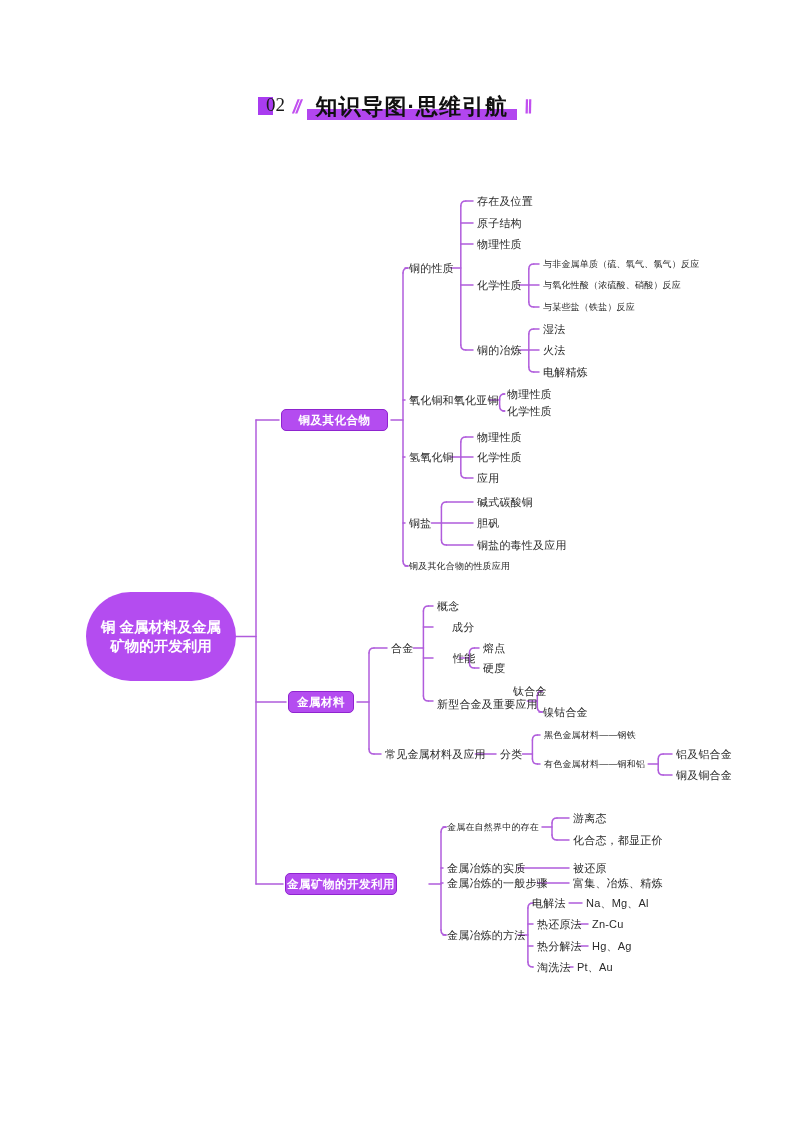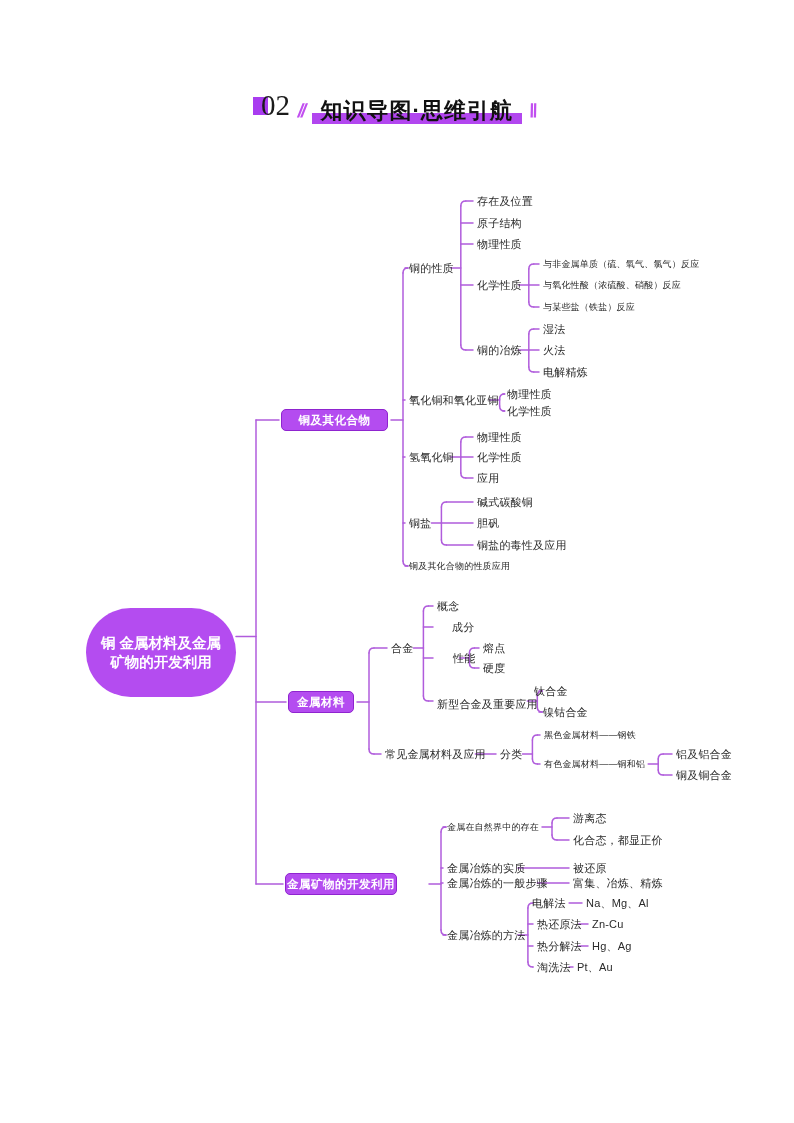--- a/index.html
+++ b/index.html
@@ -32,21 +32,21 @@
   .hdr-square {
     position: absolute;
     left: -2px;
     top: 9px;
     width: 15px;
     height: 18px;
     background: #a93cf0;
   }
   .hdr-num {
     position: relative;
-    font-size: 29px;
+    font-size: 19px;
     color: #1b1b1b;
     font-family: "Liberation Serif", "DejaVu Serif", serif;
     letter-spacing: 0px;
     padding-left: 6px;
   }
   .hdr-title-row {
     position: relative;
     display: inline-block;
     margin-top: 2px;
     height: 30px;
@@ -113,21 +113,20 @@
     border-radius: 56px;
     color: #ffffff;
     font-weight: bold;
     font-size: 14.5px;
     line-height: 19px;
     text-align: center;
     display: flex;
     align-items: center;
     white-space: normal;
     padding: 6px 10px;
-    margin-top: 16px;
   }
   .n-root span { display: block; width: 100%; }
 
   
   .n-l1 {
     background: #b44cf0;
     border: 1.6px solid #8f24cf;
     border-radius: 5px;
     color: #ffffff;
     font-weight: bold;
@@ -325,21 +324,21 @@
       <div class="node n-txt" id="n23" style="left: 477px; top: 539px; height: 12px;">铜盐的毒性及应用</div>
       <div class="node n-txt sm" id="n24" style="left: 409px; top: 560px; height: 12px;">铜及其化合物的性质应用</div>
       <div class="node n-l1" id="n25" style="left: 288px; width: 66px; height: 22px; top: 691px;">金属材料</div>
       <div class="node n-txt" id="n26" style="left: 391px; top: 642px; height: 12px;">合金</div>
       <div class="node n-txt" id="n27" style="left: 437px; top: 600px; height: 12px;">概念</div>
       <div class="node n-txt" id="n28" style="left: 452px; top: 621px; height: 12px;">成分</div>
       <div class="node n-txt" id="n29" style="left: 437px; top: 652px; height: 12px; margin-left: 16px;">性能</div>
       <div class="node n-txt" id="n30" style="left: 483px; top: 642px; height: 12px;">熔点</div>
       <div class="node n-txt" id="n31" style="left: 483px; top: 662px; height: 12px;">硬度</div>
       <div class="node n-txt" id="n32" style="left: 437px; top: 698px; height: 12px;">新型合金及重要应用</div>
-      <div class="node n-txt" id="n33" style="left: 534px; top: 685px; height: 12px;">钛合金</div>
+      <div class="node n-txt" id="n33" style="left: 513px; top: 685px; height: 12px;">钛合金</div>
       <div class="node n-txt" id="n34" style="left: 543px; top: 706px; height: 12px;">镍钴合金</div>
       <div class="node n-txt" id="n35" style="left: 385px; top: 748px; height: 12px;">常见金属材料及应用</div>
       <div class="node n-txt" id="n36" style="left: 500px; top: 748px; height: 12px;">分类</div>
       <div class="node n-txt sm" id="n37" style="left: 544px; top: 729px; height: 12px;">黑色金属材料——钢铁</div>
       <div class="node n-txt sm" id="n38" style="left: 544px; top: 758px; height: 12px;">有色金属材料——铜和铝</div>
       <div class="node n-txt" id="n39" style="left: 676px; top: 748px; height: 12px;">铝及铝合金</div>
       <div class="node n-txt" id="n40" style="left: 676px; top: 769px; height: 12px;">铜及铜合金</div>
       <div class="node n-l1" id="n41" style="left: 285px; width: 112px; height: 22px; top: 873px;">金属矿物的开发利用</div>
       <div class="node n-txt sm" id="n42" style="left: 447px; top: 821px; height: 12px;">金属在自然界中的存在</div>
       <div class="node n-txt" id="n43" style="left: 573px; top: 812px; height: 12px;">游离态</div>

